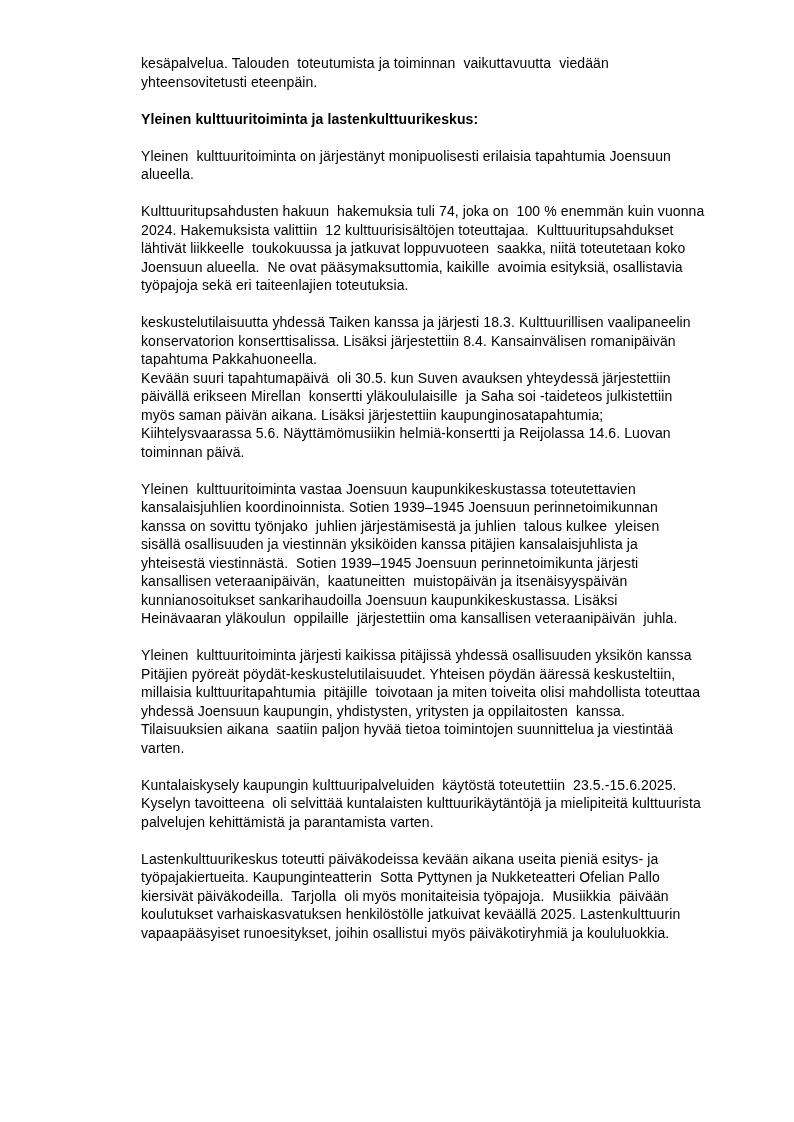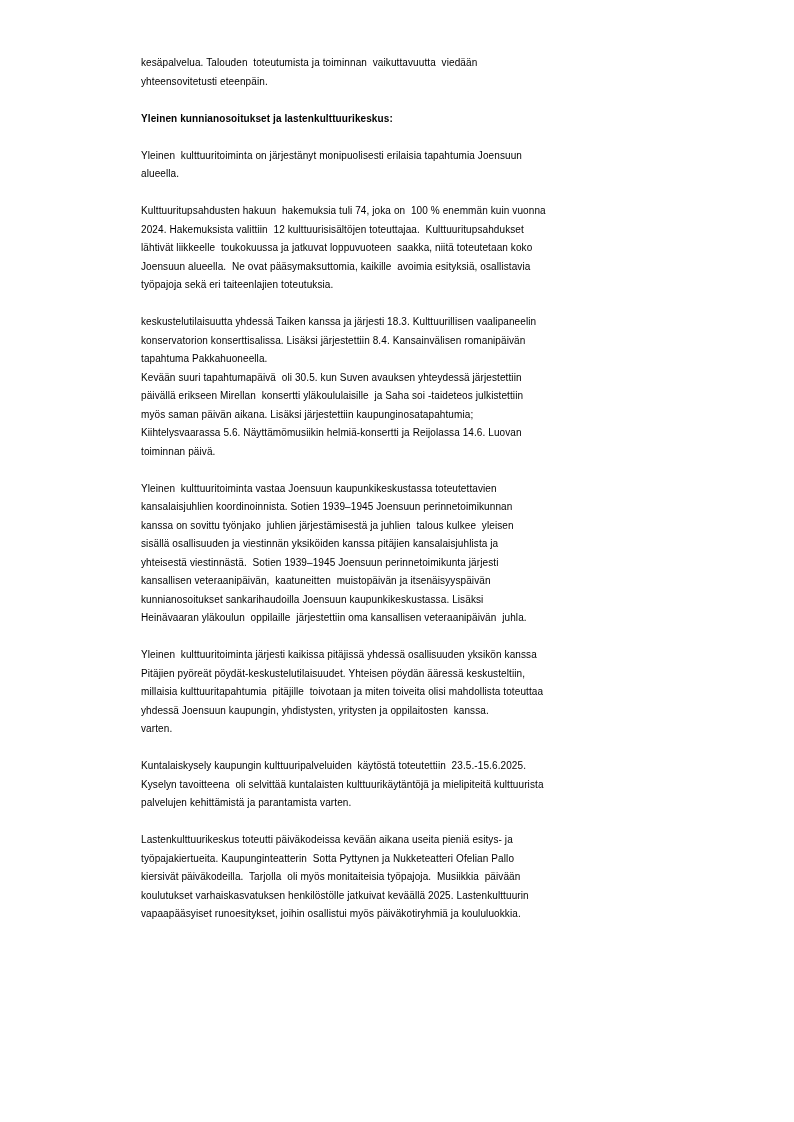--- a/index.html
+++ b/index.html
@@ -22,41 +22,41 @@
     top: 54px;
     width: 600px;
   }
   .paragraph {
     margin: 0 0 18.5px 0;
   }
   .paragraph:last-child {
     margin-bottom: 0;
   }
   .line {
-    font-size: 10px;
+    font-size: 14px;
     line-height: 18.5px;
     height: 18.5px;
     white-space: pre;
     letter-spacing: 0.1px;
   }
   .heading .line {
     font-weight: bold;
   }
 </style>
 </head>
 <body>
 
 <div class="page" style="background: rgb(255, 255, 255); color: rgb(0, 0, 0);">
   <div class="content">
       <div class="paragraph">
         <div class="line">kesäpalvelua. Talouden  toteutumista ja toiminnan  vaikuttavuutta  viedään</div>
         <div class="line">yhteensovitetusti eteenpäin.</div>
       </div>
       <div class="paragraph heading">
-        <div class="line">Yleinen kunnianosoitukset ja lastenkulttuurikeskus:</div>
+        <div class="line">Yleinen kulttuuritoiminta ja lastenkulttuurikeskus:</div>
       </div>
       <div class="paragraph">
         <div class="line">Yleinen  kulttuuritoiminta on järjestänyt monipuolisesti erilaisia tapahtumia Joensuun</div>
         <div class="line">alueella.</div>
       </div>
       <div class="paragraph">
         <div class="line">Kulttuuritupsahdusten hakuun  hakemuksia tuli 74, joka on  100 % enemmän kuin vuonna</div>
         <div class="line">2024. Hakemuksista valittiin  12 kulttuurisisältöjen toteuttajaa.  Kulttuuritupsahdukset</div>
         <div class="line">lähtivät liikkeelle  toukokuussa ja jatkuvat loppuvuoteen  saakka, niitä toteutetaan koko</div>
         <div class="line">Joensuun alueella.  Ne ovat pääsymaksuttomia, kaikille  avoimia esityksiä, osallistavia</div>
@@ -80,20 +80,21 @@
         <div class="line">yhteisestä viestinnästä.  Sotien 1939–1945 Joensuun perinnetoimikunta järjesti</div>
         <div class="line">kansallisen veteraanipäivän,  kaatuneitten  muistopäivän ja itsenäisyyspäivän</div>
         <div class="line">kunnianosoitukset sankarihaudoilla Joensuun kaupunkikeskustassa. Lisäksi</div>
         <div class="line">Heinävaaran yläkoulun  oppilaille  järjestettiin oma kansallisen veteraanipäivän  juhla.</div>
       </div>
       <div class="paragraph">
         <div class="line">Yleinen  kulttuuritoiminta järjesti kaikissa pitäjissä yhdessä osallisuuden yksikön kanssa</div>
         <div class="line">Pitäjien pyöreät pöydät-keskustelutilaisuudet. Yhteisen pöydän ääressä keskusteltiin,</div>
         <div class="line">millaisia kulttuuritapahtumia  pitäjille  toivotaan ja miten toiveita olisi mahdollista toteuttaa</div>
         <div class="line">yhdessä Joensuun kaupungin, yhdistysten, yritysten ja oppilaitosten  kanssa.</div>
+        <div class="line">Tilaisuuksien aikana  saatiin paljon hyvää tietoa toimintojen suunnittelua ja viestintää</div>
         <div class="line">varten.</div>
       </div>
       <div class="paragraph">
         <div class="line">Kuntalaiskysely kaupungin kulttuuripalveluiden  käytöstä toteutettiin  23.5.-15.6.2025.</div>
         <div class="line">Kyselyn tavoitteena  oli selvittää kuntalaisten kulttuurikäytäntöjä ja mielipiteitä kulttuurista</div>
         <div class="line">palvelujen kehittämistä ja parantamista varten.</div>
       </div>
       <div class="paragraph">
         <div class="line">Lastenkulttuurikeskus toteutti päiväkodeissa kevään aikana useita pieniä esitys- ja</div>
         <div class="line">työpajakiertueita. Kaupunginteatterin  Sotta Pyttynen ja Nukketeatteri Ofelian Pallo</div>

